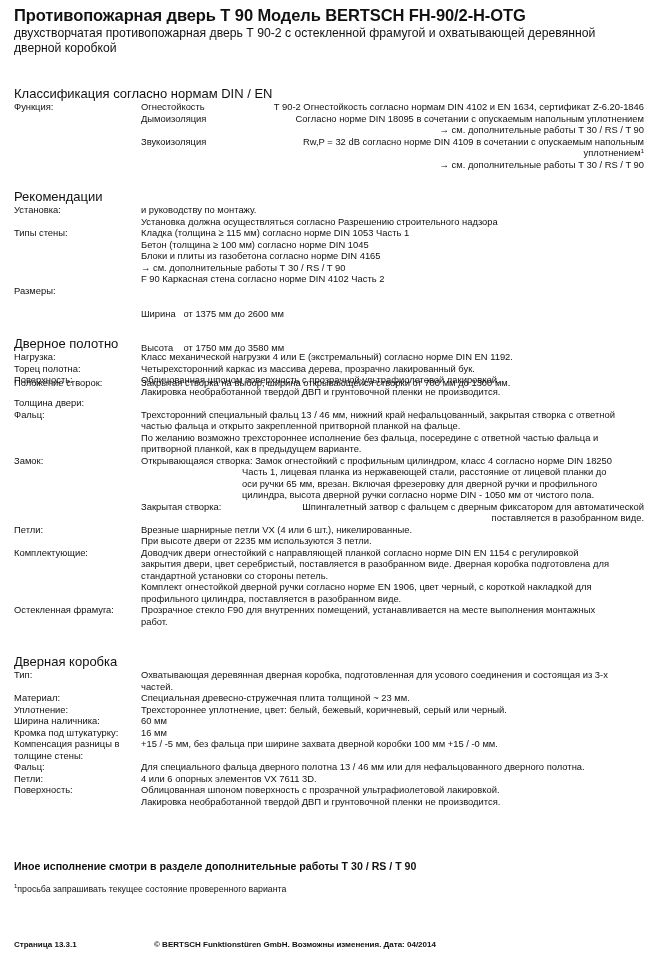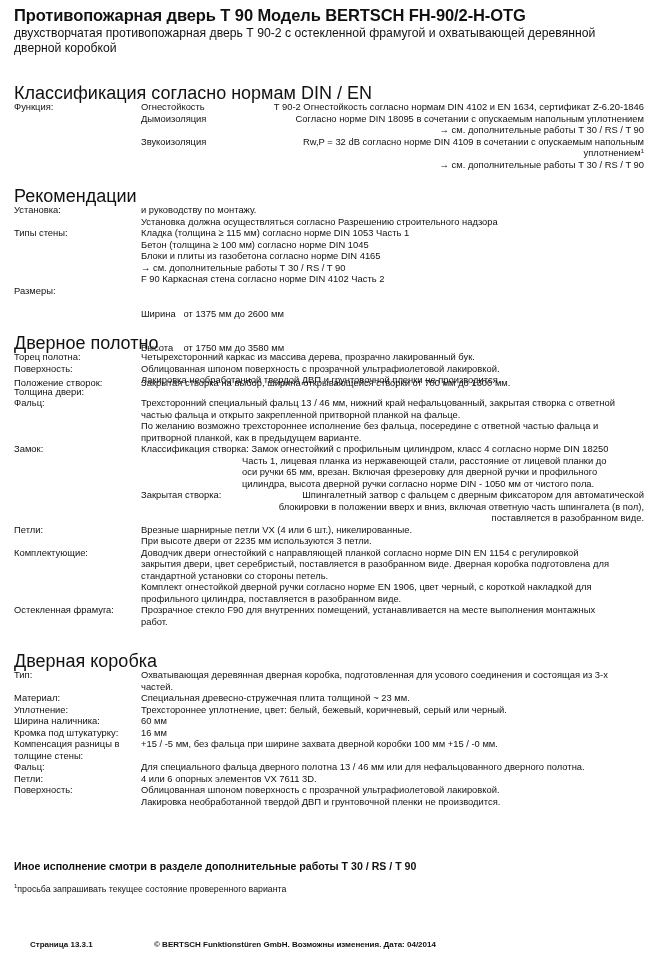--- a/index.html
+++ b/index.html
@@ -2,34 +2,34 @@
 <html><head>
 <meta charset="utf-8">
 <style>
   html, body { margin: 0; padding: 0; background: #fff; }
   body {
     width: 650px; height: 957px; position: relative; overflow: hidden;
     font-family: "Liberation Sans", sans-serif; color: #111;
   }
   .title { position: absolute; left: 14px; top: 6px; font-size: 16.5px; font-weight: bold; letter-spacing: -0.1px; }
   .subtitle { position: absolute; left: 14px; top: 26px; width: 620px; font-size: 12.2px; font-weight: normal; line-height: 15px; }
-  .section-head { position: absolute; left: 14px; font-size: 18px; line-height: 15px; }
+  .section-head { position: absolute; left: 14px; font-size: 13px; line-height: 15px; }
   .rows { position: absolute; left: 14px; width: 630px; font-size: 9.4px; line-height: 11.5px; }
   .row { display: flex; }
   .lbl { width: 127px; flex: none; }
   .val { flex: 1; }
   .sub { display: flex; }
   .sublbl { width: 110px; flex: none; }
   .subval { flex: 1; text-align: right; }
   .line { display: block; }
   .indent { padding-left: 101px; }
   sup { font-size: 6px; vertical-align: top; position: relative; top: -1px; }
   .note { position: absolute; left: 14px; top: 860px; font-size: 10.6px; font-weight: bold; }
   .footnote { position: absolute; left: 14px; top: 884px; font-size: 8.8px; }
-  .footer-page { position: absolute; left: 14px; top: 940px; font-size: 8px; font-weight: bold; margin-left: 16px; }
+  .footer-page { position: absolute; left: 14px; top: 940px; font-size: 8px; font-weight: bold; }
   .footer-copy { position: absolute; left: 141px; top: 940px; font-size: 8px; font-weight: bold; margin-left: 13px; }
 </style>
 </head>
 <body>
 
 <div class="title">Противопожарная дверь Т 90 Модель BERTSCH FH-90/2-H-OTG</div>
 <div class="subtitle">двухстворчатая противопожарная дверь Т 90-2 с остекленной фрамугой и охватывающей деревянной дверной коробкой</div>
 
 <div class="section-head" style="top:86px">Классификация согласно нормам DIN / EN</div>
 <div class="rows" style="top:101px">
@@ -91,20 +91,26 @@
     <div class="lbl">Положение створок:</div>
     <div class="val">
         <span class="line">Закрытая створка на выбор, ширина открывающейся створки от 700 мм до 1300 мм.</span>
       </div>
   </div>
 </div>
 
 <div class="section-head" style="top:336px">Дверное полотно</div>
 <div class="rows" style="top:351px">
   <div class="row">
+    <div class="lbl">Нагрузка:</div>
+    <div class="val">
+        <span class="line">Класс механической нагрузки 4 или Е (экстремальный) согласно норме DIN EN 1192.</span>
+      </div>
+  </div>
+  <div class="row">
     <div class="lbl">Торец полотна:</div>
     <div class="val">
         <span class="line">Четырехсторонний каркас из массива дерева, прозрачно лакированный бук.</span>
       </div>
   </div>
   <div class="row">
     <div class="lbl">Поверхность:</div>
     <div class="val">
       <span class="line">Облицованная шпоном поверхность с прозрачной ультрафиолетовой лакировкой.</span>
       <span class="line">Лакировка необработанной твердой ДВП и грунтовочной пленки не производится.</span>
@@ -118,29 +124,28 @@
     <div class="val">
       <span class="line">Трехсторонний специальный фальц 13 / 46 мм, нижний край нефальцованный, закрытая створка с ответной</span>
       <span class="line">частью фальца и открыто закрепленной притворной планкой на фальце.</span>
       <span class="line">По желанию возможно трехстороннее исполнение без фальца, посередине с ответной частью фальца и</span>
       <span class="line">притворной планкой, как в предыдущем варианте.</span>
     </div>
   </div>
   <div class="row">
     <div class="lbl">Замок:</div>
     <div class="val">
-      <span class="line"><span>Классификация створка:</span> <span>Замок огнестойкий с профильным цилиндром, класс 4 согласно норме DIN 18250</span></span>
+      <span class="line"><span>Открывающаяся створка:</span> <span>Замок огнестойкий с профильным цилиндром, класс 4 согласно норме DIN 18250</span></span>
       <span class="line indent">Часть 1, лицевая планка из нержавеющей стали, расстояние от лицевой планки до</span>
       <span class="line indent">оси ручки 65 мм, врезан. Включая фрезеровку для дверной ручки и профильного</span>
       <span class="line indent">цилиндра, высота дверной ручки согласно норме DIN - 1050 мм от чистого пола.</span>
       <div class="sub">
         <div style="width:101px;flex:none">Закрытая створка:</div>
         <div class="subval">
           <span class="line">Шпингалетный затвор с фальцем с дверным фиксатором для автоматической</span>
-          <span class="line">блокировки в положении вверх и вниз, включая ответную часть шпингалета (в пол),</span>
           <span class="line">поставляется в разобранном виде.</span>
         </div>
       </div>
     </div>
   </div>
   <div class="row">
     <div class="lbl">Петли:</div>
     <div class="val">
       <span class="line">Врезные шарнирные петли VX (4 или 6 шт.), никелированные.</span>
       <span class="line">При высоте двери от 2235 мм используются 3 петли.</span>

